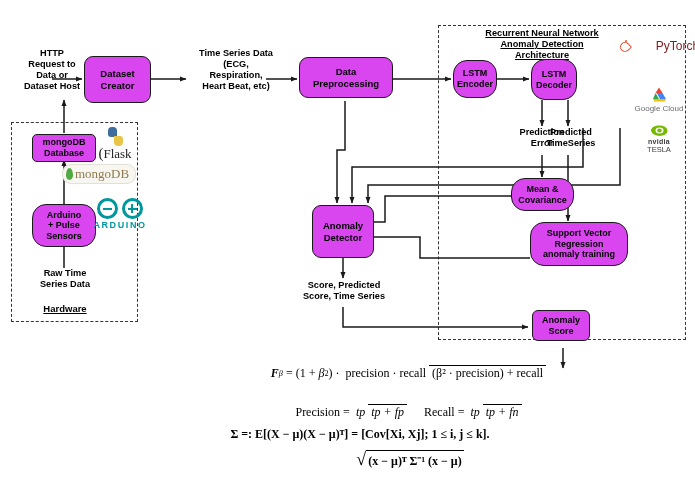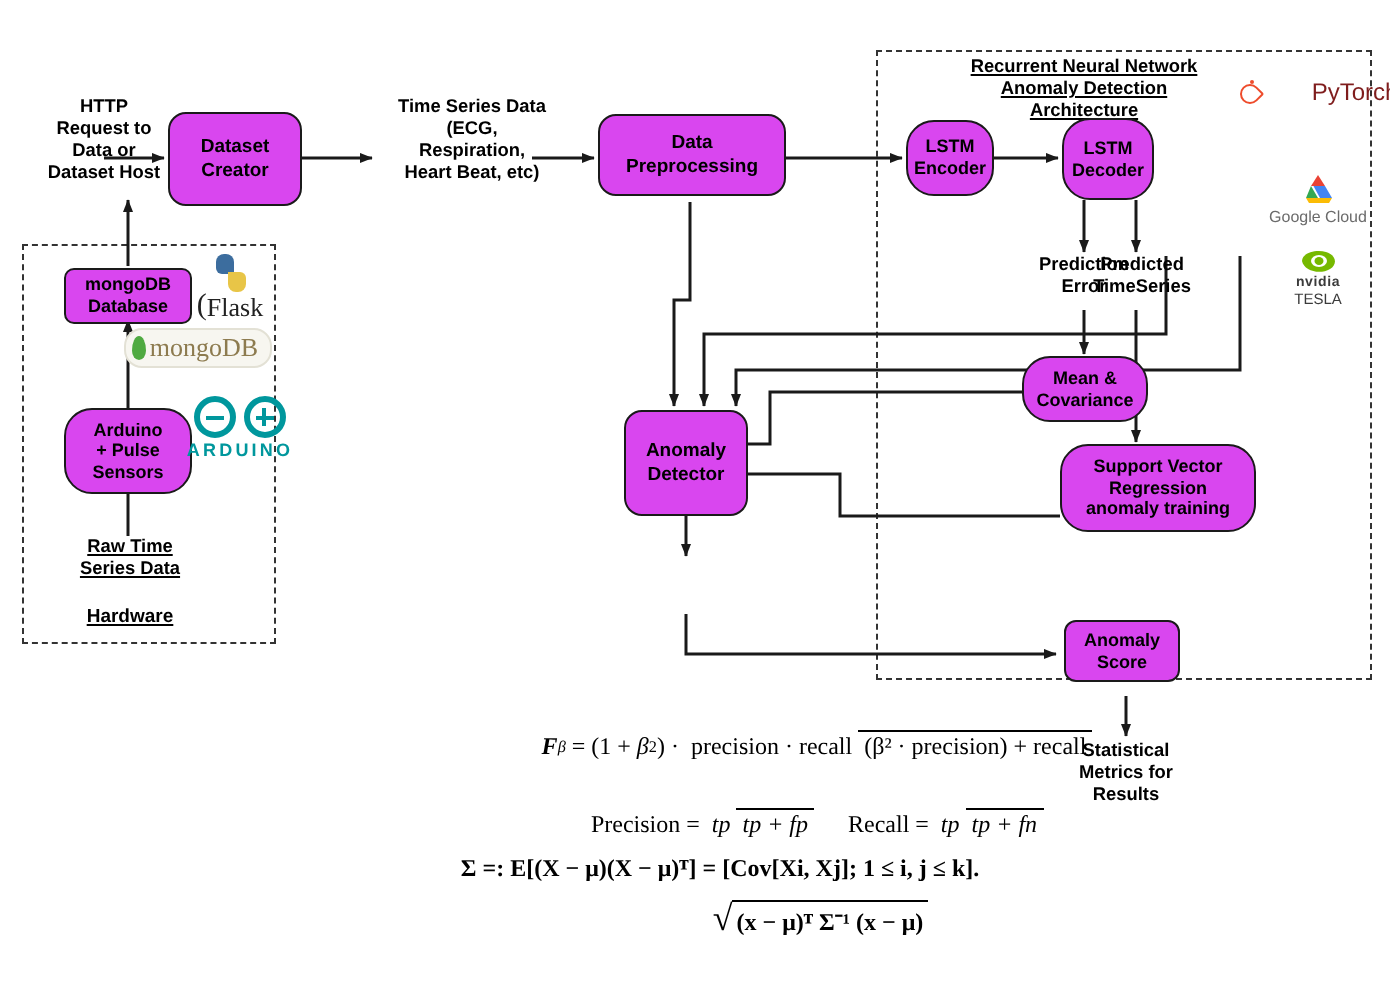--- a/index.html
+++ b/index.html
@@ -138,39 +138,38 @@
   <div class="lbl" style="left:0px;top:48px;width:104px;">HTTP
 Request to
 Data or
 Dataset Host</div>
 
   <div class="lbl" style="left:182px;top:48px;width:108px;">Time Series Data
 (ECG,
 Respiration,
 Heart Beat, etc)</div>
 
-  <div class="lbl" style="left:19px;top:268px;width:92px;text-decoration:underline;">Raw Time
+  <div class="lbl" style="left:19px;top:268px;width:92px;">Raw Time
 Series Data</div>
 
   <div class="lbl ul" style="left:19px;top:303px;width:92px;font-size:9.5px;">Hardware </div>
 
   <div class="lbl ul" style="left:468px;top:28px;width:148px;font-size:9.2px;">Recurrent Neural Network
 Anomaly Detection
 Architecture</div>
 
   <div class="lbl" style="left:506px;top:127px;width:72px;">Prediction
 Error</div>
 
   <div class="lbl" style="left:533px;top:127px;width:76px;">Predicted
 TimeSeries</div>
 
-
-  <div class="lbl" style="left:523px;top:370px;width:80px;">Statistical
-Metrics for
-Results</div>
+  <div class="lbl" style="left:283px;top:280px;width:122px;">Score, Predicted
+Score, Time Series</div>
+
 
   <div class="box" style="left:84px;top:56px;width:67px;height:47px;white-space:pre-line;">Dataset
 Creator</div>
 
   <div class="box" style="left:299px;top:57px;width:94px;height:41px;">Data Preprocessing</div>
 
   <div class="box sm" style="left:453px;top:60px;width:44px;height:38px;white-space:pre-line;">LSTM
 Encoder</div>
 
   <div class="box sm" style="left:531px;top:59px;width:46px;height:41px;white-space:pre-line;">LSTM

